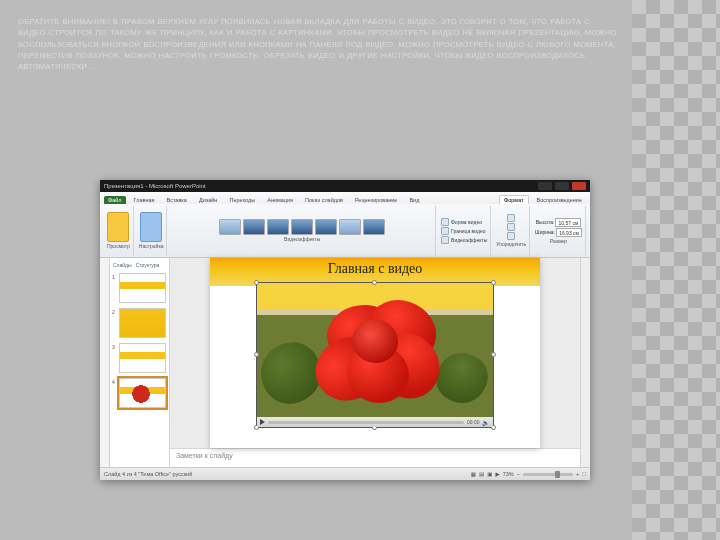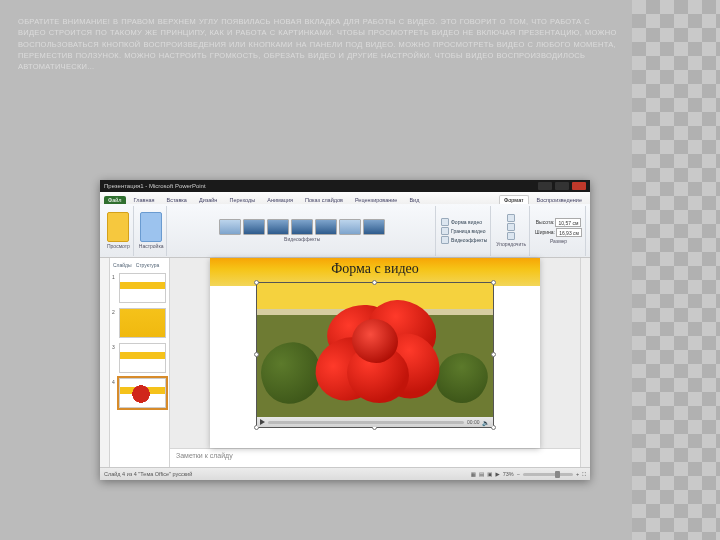--- a/index.html
+++ b/index.html
@@ -248,21 +248,21 @@
           <span class="num">4</span>
           <div class="st-band"></div>
           <div class="st-flower"></div>
         </div>
     </div>
 
     <div class="canvas-wrap">
       <div class="canvas-scroll">
         <div class="slide">
           <div class="slide-band"></div>
-          <div class="slide-title">Форма с видео</div>
+          <div class="slide-title">Главная с видео</div>
 
           <div class="video-frame">
             <div class="flower-img">
               <div class="flower-bg"></div>
               <div class="leaf" style="left:4px; top:60px; width:60px; height:60px; transform:rotate(-20deg)"></div>
               <div class="leaf" style="right:6px; top:70px; width:50px; height:50px; transform:rotate(25deg)"></div>
               <div class="petal" style="left:70px; top:22px; width:70px; height:58px; transform:rotate(-15deg)"></div>
               <div class="petal" style="left:110px; top:18px; width:70px; height:60px; transform:rotate(18deg)"></div>
               <div class="petal" style="left:58px; top:55px; width:68px; height:62px; transform:rotate(-40deg)"></div>
               <div class="petal" style="left:118px; top:52px; width:66px; height:62px; transform:rotate(42deg)"></div>

